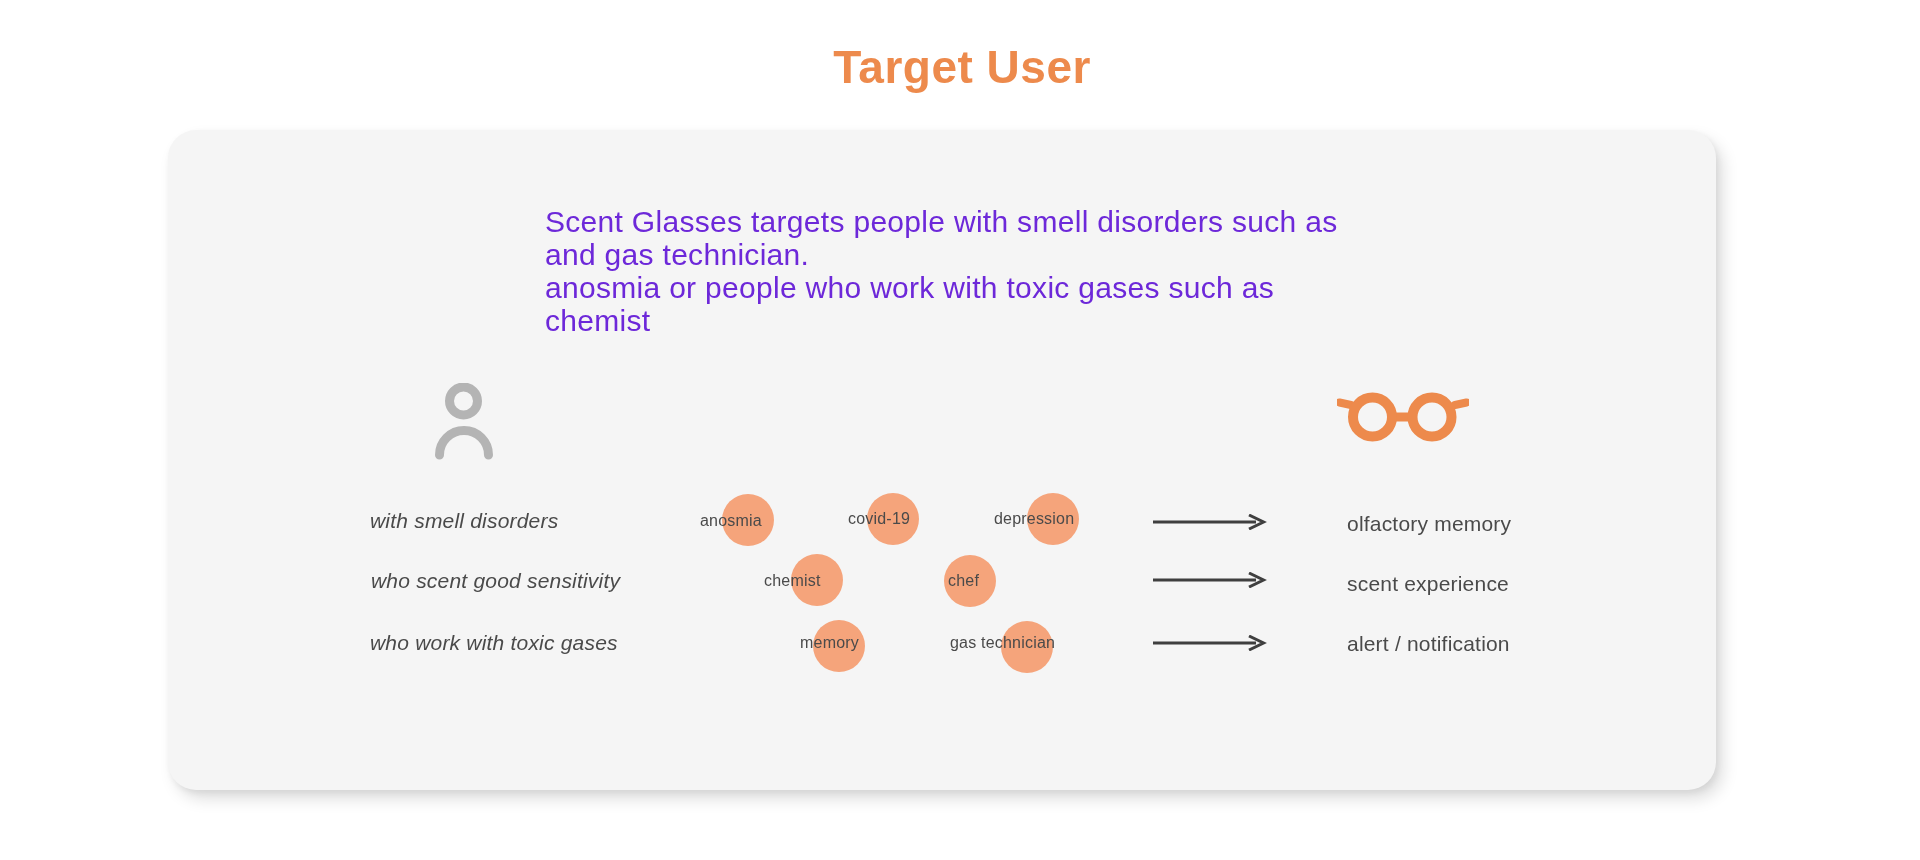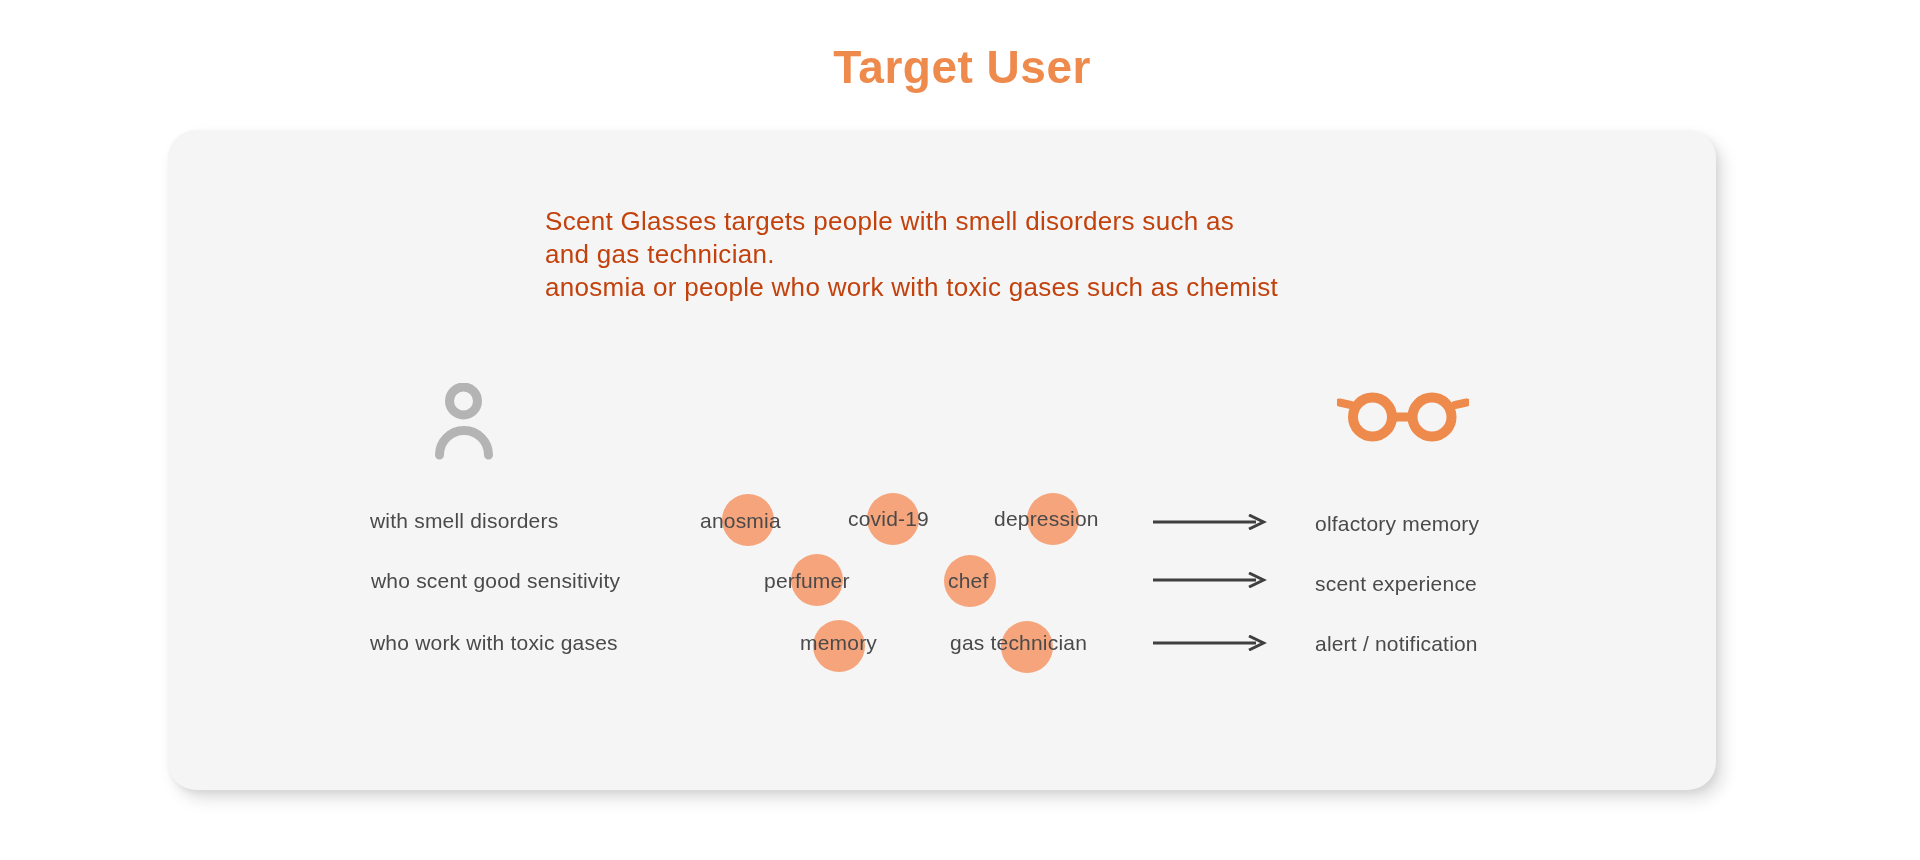--- a/index.html
+++ b/index.html
@@ -7,36 +7,36 @@
   .page{position:relative;width:1920px;height:860px;overflow:hidden;background:#ffffff;}
 
   .title{position:absolute;top:40px;left:2px;width:100%;text-align:center;
     font-size:46px;font-weight:bold;letter-spacing:0.5px;color:#ED8A4C;}
 
   .card{position:absolute;left:168px;top:130px;width:1548px;height:660px;
     background:#F5F5F5;border-radius:28px;
     box-shadow:7px 9px 16px rgba(0,0,0,0.13), 2px 3px 6px rgba(0,0,0,0.06);}
 
   .desc{position:absolute;left:377px;top:75px;width:840px;
-    font-size:26px;line-height:33px;letter-spacing:0.3px;color:#c2410c;}
+    font-size:30px;line-height:33px;letter-spacing:0.3px;color:#6d28d9;}
 
   .person-wrap{position:absolute;left:267px;top:253px;width:62px;height:77px;}
   .glasses-wrap{position:absolute;left:1169px;top:262px;width:132px;height:50px;}
 
   .lbl{position:absolute;font-size:21px;line-height:26px;letter-spacing:0.2px;
-    color:#4A4A4A;white-space:nowrap;}
+    color:#4A4A4A;white-space:nowrap;font-style:italic;}
   .lbl-1{left:202px;top:378px;} .lbl-2{left:203px;top:438px;} .lbl-3{left:202px;top:500px;}
 
   .res{position:absolute;font-size:21px;line-height:26px;letter-spacing:0.2px;
-    color:#4A4A4A;white-space:nowrap;}
+    color:#4A4A4A;white-space:nowrap;margin-left:32px;}
   .res-1{left:1147px;top:381px;} .res-2{left:1147px;top:441px;} .res-3{left:1147px;top:501px;}
 
   .kw{position:absolute;height:26px;white-space:nowrap;}
   .kw .dot{position:absolute;width:52px;height:52px;border-radius:50%;background:#F5A47B;}
-  .kw .txt{position:relative;font-size:21px;line-height:26px;letter-spacing:0.2px;color:#4A4A4A;}
+  .kw .txt{position:relative;font-size:16px;line-height:26px;letter-spacing:0.2px;color:#4A4A4A;}
   .kw-anosmia{left:532px;top:378px;}      .kw-anosmia .dot{left:22px;top:-14px;}
   .kw-covid{left:680px;top:376px;}        .kw-covid .dot{left:19px;top:-13px;}
   .kw-depression{left:826px;top:376px;}   .kw-depression .dot{left:33px;top:-13px;}
   .kw-perfumer{left:596px;top:438px;}     .kw-perfumer .dot{left:27px;top:-14px;}
   .kw-chef{left:780px;top:438px;}         .kw-chef .dot{left:-4px;top:-13px;}
   .kw-chemist{left:632px;top:500px;}      .kw-chemist .dot{left:13px;top:-10px;}
   .kw-gastech{left:757px;top:500px;margin-left:25px;}      .kw-gastech .dot{left:51px;top:-9px;}
 
   .arrow{position:absolute;left:984px;width:118px;height:16px;}
   .arrow-1{top:384px;} .arrow-2{top:442px;} .arrow-3{top:505px;}
@@ -90,21 +90,21 @@
       <svg width="118" height="16" viewBox="0 0 118 16" fill="none" xmlns="http://www.w3.org/2000/svg">
         <line x1="1" y1="8" x2="104" y2="8" stroke="#3F3F3F" stroke-width="3"></line>
         <path d="M 97 1 L 111.5 8 L 97 15" stroke="#3F3F3F" stroke-width="3" fill="none"></path>
       </svg>
     </div>
     <div class="res res-1">olfactory memory</div>
 
     <div class="lbl lbl-2">who scent good sensitivity</div>
     <span class="kw kw-perfumer">
       <span class="dot"></span>
-      <span class="txt">perfumer</span>
+      <span class="txt">chemist</span>
     </span>
     <span class="kw kw-chef">
       <span class="dot"></span>
       <span class="txt">chef</span>
     </span>
     <div class="arrow arrow-2">
       <svg width="118" height="16" viewBox="0 0 118 16" fill="none" xmlns="http://www.w3.org/2000/svg">
         <line x1="1" y1="8" x2="104" y2="8" stroke="#3F3F3F" stroke-width="3"></line>
         <path d="M 97 1 L 111.5 8 L 97 15" stroke="#3F3F3F" stroke-width="3" fill="none"></path>
       </svg>

